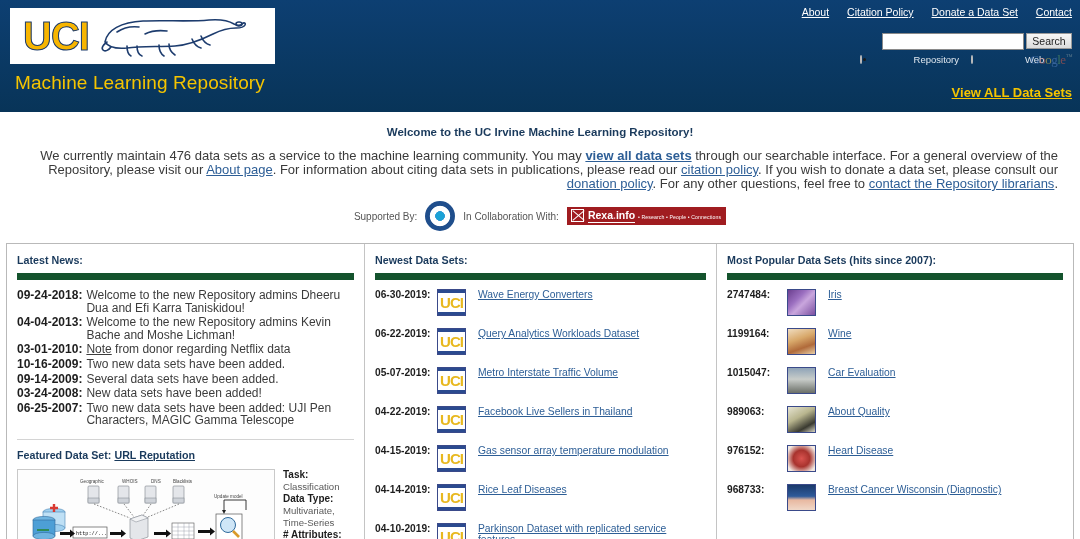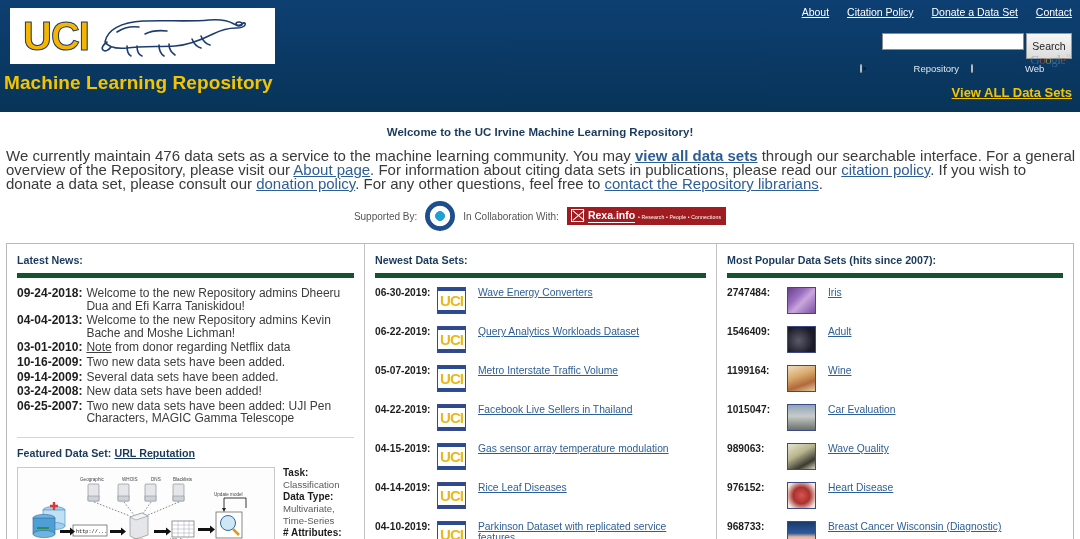--- a/index.html
+++ b/index.html
@@ -39,23 +39,23 @@
     color: #f7b500;
     letter-spacing: -1px;
     padding-left: 12px;
     line-height: 1;
     text-shadow: 0 0 0 #000;
     -webkit-text-stroke: 1px #1d3c6e;
   }
   .logo-anteater { margin-left: 8px; }
   .mlr-title {
     position: absolute;
-    left: 4px; top: 72px;
+    left: 15px; top: 72px;
     font-size: 19px;
-    font-weight: bold;
+    font-weight: normal;
     color: #f5c400;
     font-family: "Liberation Sans", sans-serif;
     letter-spacing: 0.1px;
   }
   .cmlis-link {
     position: absolute;
     left: 25px; top: 96px;
     font-size: 10px;
     color: #f5d769;
     text-decoration: underline;
@@ -86,21 +86,21 @@
     height: 17px;
     border: 1px solid #8a8a8a;
     background: #ffffff;
     font-size: 11px;
     padding: 0 3px;
     outline: none;
     font-family: "Liberation Sans", sans-serif;
   }
   .search-btn {
     margin-left: 2px;
-    height: 26px;
+    height: 16px;
     min-width: 46px;
     background: #e8e8e8;
     background: linear-gradient(#f7f7f7,#dcdcdc);
     border: 1px solid #9a9a9a;
     font-size: 10.5px;
     color: #222;
     cursor: pointer;
     font-family: "Liberation Sans", sans-serif;
     padding: 0 4px;
   }
@@ -157,25 +157,25 @@
 
   
   .welcome-title {
     text-align: center;
     margin-top: 14px;
     font-size: 11.5px;
     font-weight: bold;
     color: #1a3a5c;
   }
   .welcome-body {
-    margin: 11px 4px 0 6px;
-    font-size: 15px;
+    margin: 11px 22px 0 6px;
+    font-size: 13px;
     line-height: 14px;
     color: #3a3a3a;
-    text-align: left;
+    text-align: right;
   }
   .welcome-body a { color: #2d5e96; text-decoration: underline; cursor: pointer; }
   .welcome-body .b { font-weight: bold; }
 
   .support-row {
     margin-top: 10px;
     display: flex;
     align-items: center;
     justify-content: center;
     gap: 8px;
@@ -232,21 +232,21 @@
   }
   .col-left { width: 358px; border-right: 1px solid #c4c4c4; }
   .col-mid  { width: 352px; border-right: 1px solid #c4c4c4; }
   .col-right{ width: 356px; }
 
   .col-head {
     font-size: 10.7px;
     font-weight: bold;
     color: #1a3a5c;
     padding-bottom: 7px;
-    border-bottom: 5px solid #14532d;
+    border-bottom: 7px solid #14532d;
     margin-bottom: 9px;
   }
 
   
   .news-item {
     display: flex;
     font-size: 12px;
     line-height: 12.6px;
     margin-bottom: 2px;
     color: #3c3c3c;
@@ -603,38 +603,33 @@
 
   <div class="col col-right">
     <div class="col-head">Most Popular Data Sets (hits since 2007):</div>
 
     <div class="ds-row">
       <span class="ds-key wide">2747484:</span>
       <span class="ds-thumb th-iris"></span>
       <a class="ds-link">Iris</a>
     </div>
     <div class="ds-row">
-      <span class="ds-key wide">1546409:</span>
-      <span class="ds-thumb th-adult"></span>
-      <a class="ds-link">Adult</a>
-    </div>
-    <div class="ds-row">
       <span class="ds-key wide">1199164:</span>
       <span class="ds-thumb th-wine"></span>
       <a class="ds-link">Wine</a>
     </div>
     <div class="ds-row">
       <span class="ds-key wide">1015047:</span>
       <span class="ds-thumb th-car"></span>
       <a class="ds-link">Car Evaluation</a>
     </div>
     <div class="ds-row">
       <span class="ds-key wide">989063:</span>
       <span class="ds-thumb th-wineq"></span>
-      <a class="ds-link">Wave Quality</a>
+      <a class="ds-link">About Quality</a>
     </div>
     <div class="ds-row">
       <span class="ds-key wide">976152:</span>
       <span class="ds-thumb th-heart"></span>
       <a class="ds-link">Heart Disease</a>
     </div>
     <div class="ds-row">
       <span class="ds-key wide">968733:</span>
       <span class="ds-thumb th-bcw"></span>
       <a class="ds-link">Breast Cancer Wisconsin (Diagnostic)</a>

